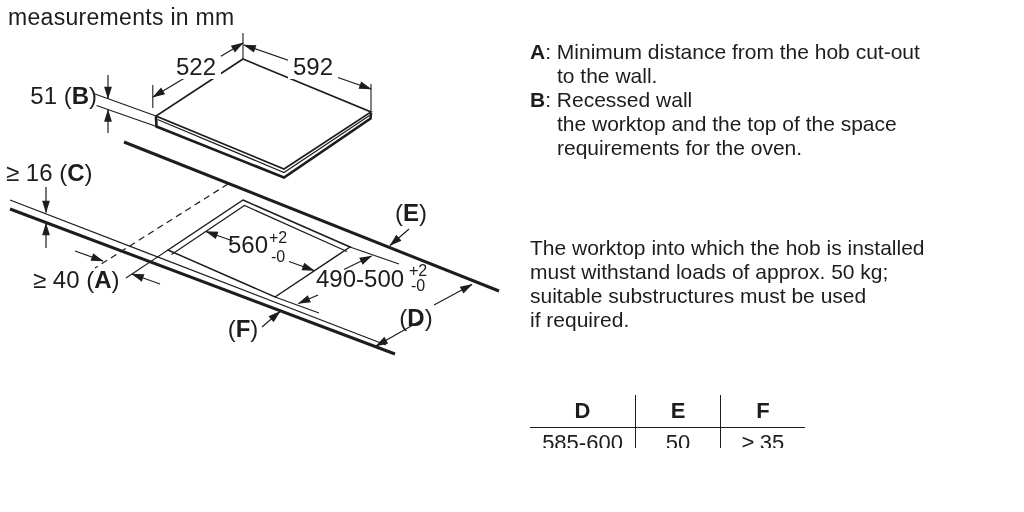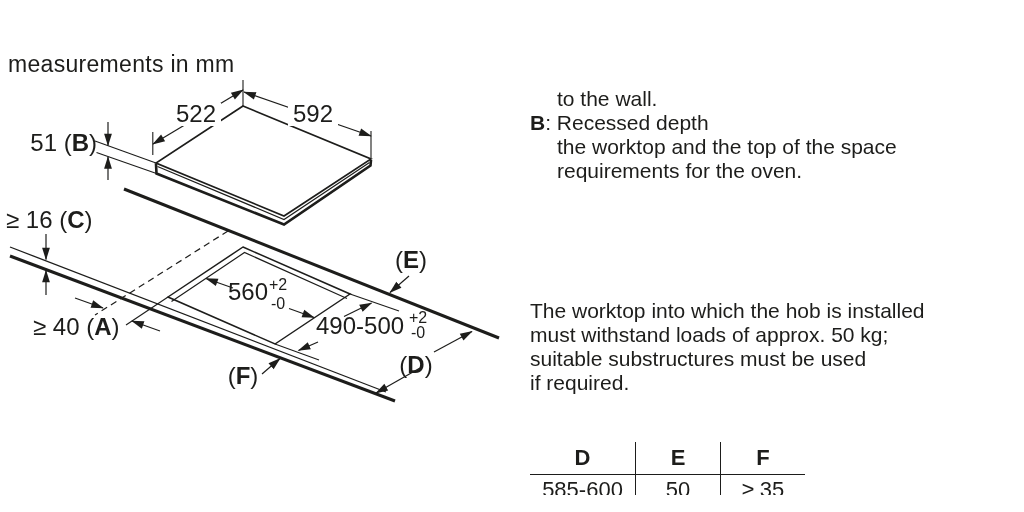--- a/index.html
+++ b/index.html
@@ -1,17 +1,17 @@
 <!DOCTYPE html>
 <html><head>
 <meta charset="utf-8">
 <style>
   html,body{margin:0;padding:0;background:#fff;}
   #screen{position:relative;width:1024px;height:448px;background:#ffffff;overflow:hidden;
-          font-family:"Liberation Sans","DejaVu Sans",sans-serif;color:#1d1d1b;margin-top:47px;}
+          font-family:"Liberation Sans","DejaVu Sans",sans-serif;color:#1d1d1b;}
   .abs{position:absolute;}
   .title{left:8px;top:4px;font-size:23px;letter-spacing:0.3px;white-space:nowrap;}
   svg text{fill:#1d1d1b;font-family:"Liberation Sans","DejaVu Sans",sans-serif;}
   .bb{font-weight:bold;}
   .txtblock{left:530px;font-size:21px;line-height:24px;white-space:nowrap;}
   .ind{padding-left:27px;}
   .tbl{position:absolute;left:530px;top:395px;display:grid;grid-template-columns:105px 85px 85px;font-size:22px;}
   .c{height:30px;display:flex;align-items:center;justify-content:center;white-space:nowrap;}
   .h{font-weight:bold;height:32px;border-bottom:1.5px solid #1d1d1b;}
   .r1{border-bottom:1.5px solid #1d1d1b;}
@@ -118,27 +118,28 @@
     <text x="316" y="287" font-size="24">490-500</text>
     <text x="409" y="276" font-size="16">+2</text>
     <text x="411" y="291" font-size="16">-0</text>
 
     <text x="411" y="221" text-anchor="middle" font-size="24"><tspan>(</tspan><tspan class="bb">E</tspan><tspan>)</tspan></text>
     <text x="416" y="326" text-anchor="middle" font-size="24"><tspan>(</tspan><tspan class="bb">D</tspan><tspan>)</tspan></text>
     <text x="243" y="337" text-anchor="middle" font-size="24"><tspan>(</tspan><tspan class="bb">F</tspan><tspan>)</tspan></text>
   </svg>
 
   <div class="abs txtblock" style="top:40px">
+    <div><b class="bb">A</b><span>: </span><span>Minimum distance from the hob cut-out</span></div>
     <div class="ind">to the wall.</div>
-    <div><b class="bb">B</b><span>: </span><span>Recessed depth</span></div>
+    <div><b class="bb">B</b><span>: </span><span>Recessed wall</span></div>
     <div class="ind">the worktop and the top of the space</div>
     <div class="ind">requirements for the oven.</div>
   </div>
 
-  <div class="abs txtblock" style="top:252px">
+  <div class="abs txtblock" style="top:236px">
     <div>The worktop into which the hob is installed</div>
     <div>must withstand loads of approx. 50 kg;</div>
     <div>suitable substructures must be used</div>
     <div>if required.</div>
   </div>
 
   <div class="tbl">
     <div class="c h">D</div>
     <div class="c h vl">E</div>
     <div class="c h vl">F</div>

